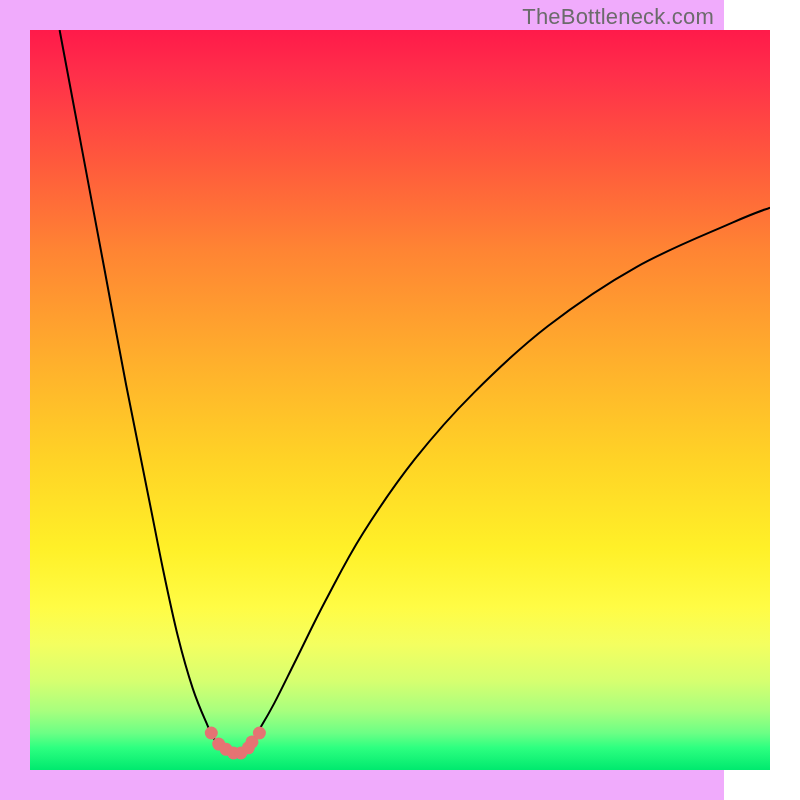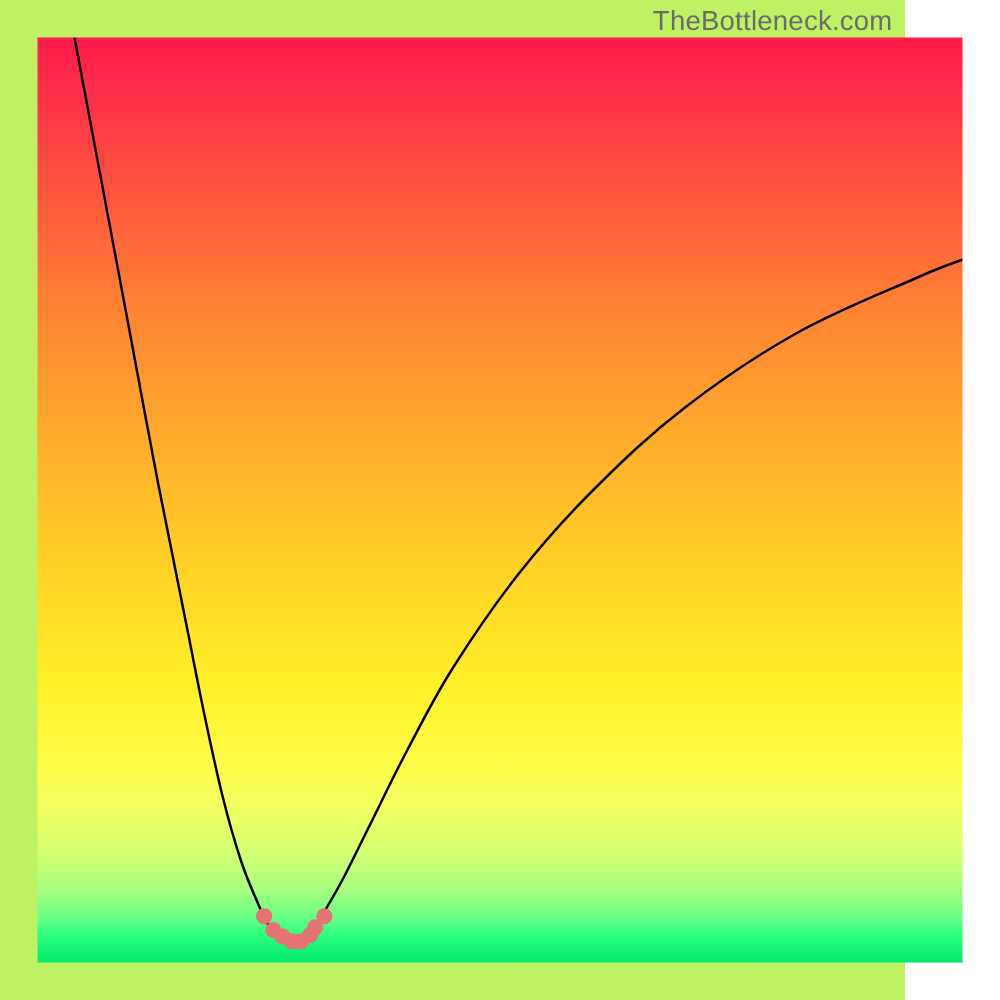--- a/index.html
+++ b/index.html
@@ -6,21 +6,21 @@
     margin: 0;
     padding: 0;
     width: 800px;
     height: 800px;
     overflow: hidden;
     font-family: Arial, Helvetica, sans-serif;
   }
   .outer {
     width: 724px;
     height: 800px;
-    background: #bef264;
+    background: #f0abfc;
     position: relative;
   }
   .watermark {
     position: absolute;
     top: 4px;
     right: 10px;
     color: #6b6b6b;
     font-size: 22px;
     font-weight: 500;
     letter-spacing: 0.2px;

